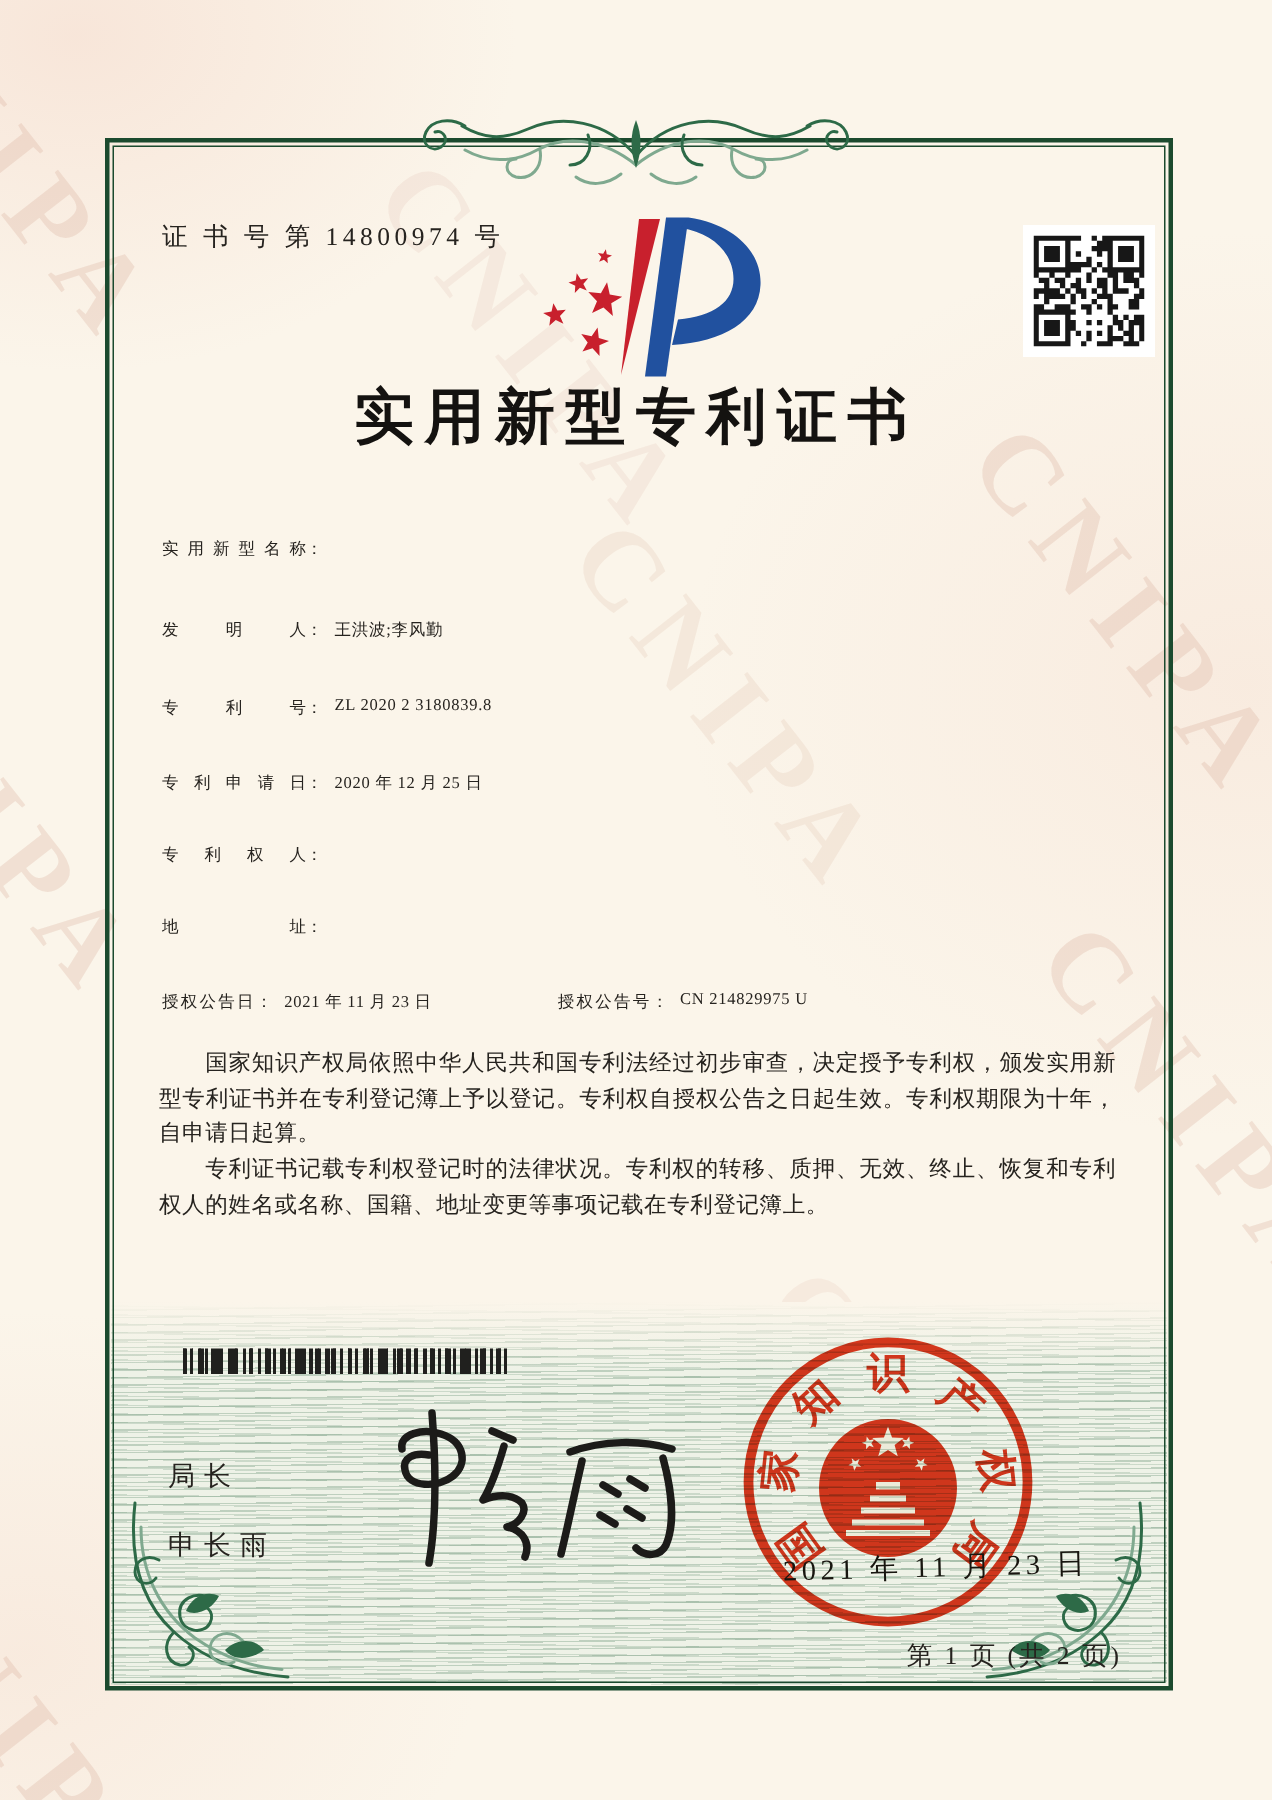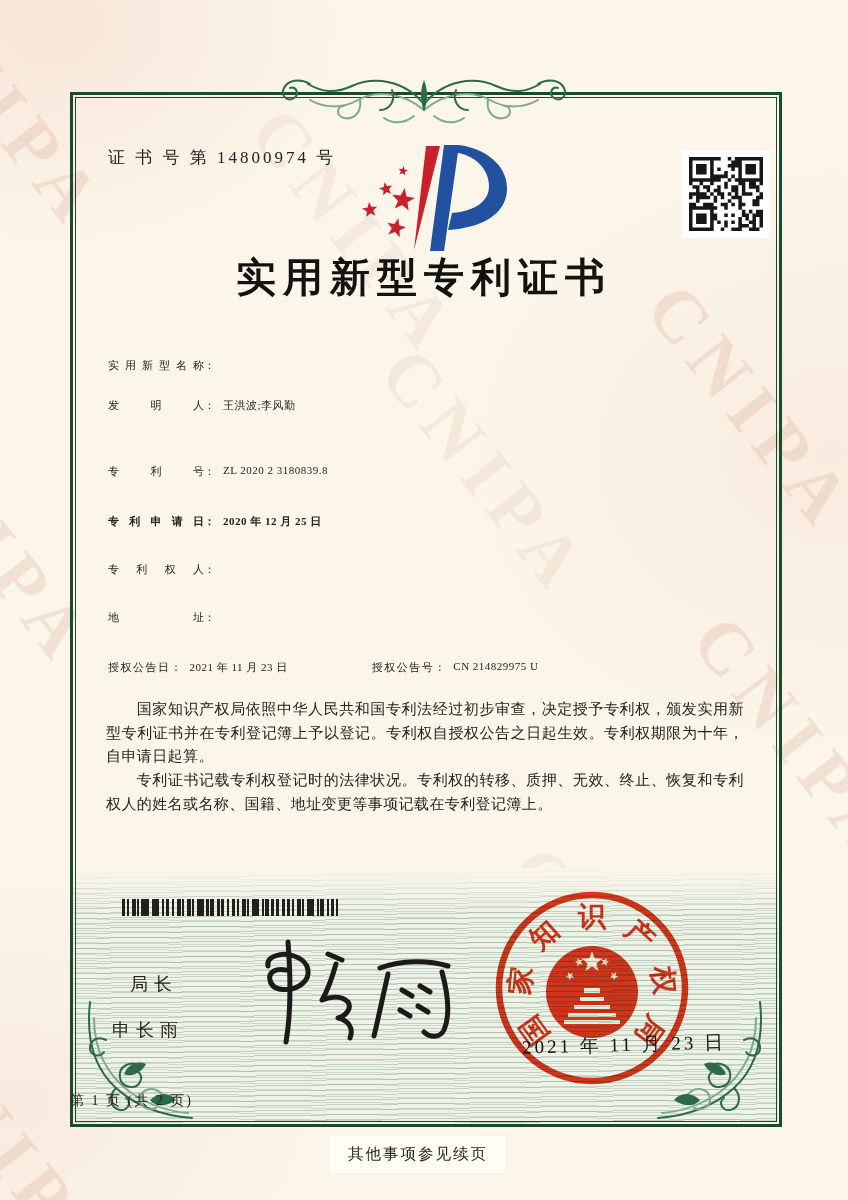--- a/index.html
+++ b/index.html
@@ -56,28 +56,28 @@
   .body-text{position:absolute;left:106px;top:698px;width:638px;z-index:2;}
   .body-text p{margin:0;font-size:15px;line-height:1.58;text-align:justify;text-indent:2.05em;letter-spacing:.4px;}
   
   .barcode{
     position:absolute;left:122px;top:899px;width:216px;height:17px;z-index:2;
     background:
       repeating-linear-gradient(90deg,#20201e 0 2px,transparent 2px 5px),
       repeating-linear-gradient(90deg,#20201e 0 3px,transparent 3px 11px),
       repeating-linear-gradient(90deg,transparent 0 6px,#20201e 6px 7px,transparent 7px 13px);
   }
-  .director-title{position:absolute;left:130px;top:972px;font-size:18px;letter-spacing:6px;z-index:2;}
+  .director-title{position:absolute;left:112px;top:972px;font-size:18px;letter-spacing:6px;z-index:2;}
   .director-name{position:absolute;left:112px;top:1006px;font-size:18px;letter-spacing:6px;z-index:2;margin-top:12px;}
   .sig{position:absolute;left:252px;top:928px;z-index:3;}
   .sig path{stroke:#1c1b19;stroke-width:5;fill:none;stroke-linecap:round;stroke-linejoin:round;}
   .seal{position:absolute;left:492px;top:888px;z-index:3;mix-blend-mode:multiply;opacity:.96;}
   .seal-ring text{font-family:"Liberation Serif",serif;font-weight:bold;font-size:28px;fill:#dd3114;text-anchor:middle;dominant-baseline:central;}
   .seal-date{position:absolute;left:522px;top:1032px;font-size:19px;letter-spacing:3px;color:#17150f;z-index:4;transform:rotate(-1.5deg);}
-  .page-num{position:absolute;left:70px;top:1092px;width:690px;text-align:left;font-size:14px;letter-spacing:2px;z-index:2;}
+  .page-num{position:absolute;left:58px;top:1092px;width:690px;text-align:right;font-size:17px;letter-spacing:2px;z-index:2;}
   .cont-box{
     position:absolute;left:330px;top:1136px;background:#fffdf6;padding:8px 18px;z-index:2;
     font-size:15.5px;letter-spacing:2px;box-shadow:0 0 0 1px rgba(0,0,0,0.02);
   }
 </style>
 </head>
 <body>
 
 <div class="page">
 
@@ -142,31 +142,31 @@
       <path id="qr-b2" fill="#171717" d="M7 7h10.5v10.5h-10.5zM56 7h10.5v10.5h-10.5zM7 56h10.5v10.5h-10.5z"></path>
     </svg>
   </div>
 
   <div class="title">实用新型专利证书</div>
 
   <div class="row" style="top:358px;">
     <span class="lbl">实用新型名称</span>
       <span class="colon">：</span>
   </div>
-  <div class="row" style="top:398px;">
+  <div class="row" style="top:412px;">
     <span class="lbl">发明人</span>
       <span class="colon">：</span>
       <span class="val">王洪波;李风勤</span>
   </div>
   <div class="row" style="top:464px;">
     <span class="lbl">专利号</span>
       <span class="colon">：</span>
       <span class="val">ZL 2020 2 3180839.8</span>
   </div>
-  <div class="row" style="top:514px;font-weight:bold;">
+  <div class="row" style="top:514px;">
     <span class="lbl">专利申请日</span>
       <span class="colon">：</span>
       <span class="val">2020 年 12 月 25 日</span>
   </div>
   <div class="row" style="top:562px;">
     <span class="lbl">专利权人</span>
       <span class="colon">：</span>
   </div>
   <div class="row" style="top:610px;">
     <span class="lbl">地址</span>
@@ -227,15 +227,14 @@
       <rect x="92" y="100" width="16" height="5" fill="#fdf8f0"></rect>
       <rect x="88" y="109" width="24" height="4" fill="#fdf8f0"></rect>
       <rect x="82" y="117" width="36" height="4" fill="#fdf8f0"></rect>
       <rect x="76" y="125" width="48" height="4" fill="#fdf8f0"></rect>
       <rect x="72" y="132" width="56" height="4" fill="#fdf8f0"></rect>
     </g>
   </svg>
   <div class="seal-date">2021 年 11 月 23 日</div>
 
   <div class="page-num">第 1 页 (共 2 页)</div>
-  <div class="cont-box">其他事项参见续页</div>
 
 </div>
 
 </body></html>

